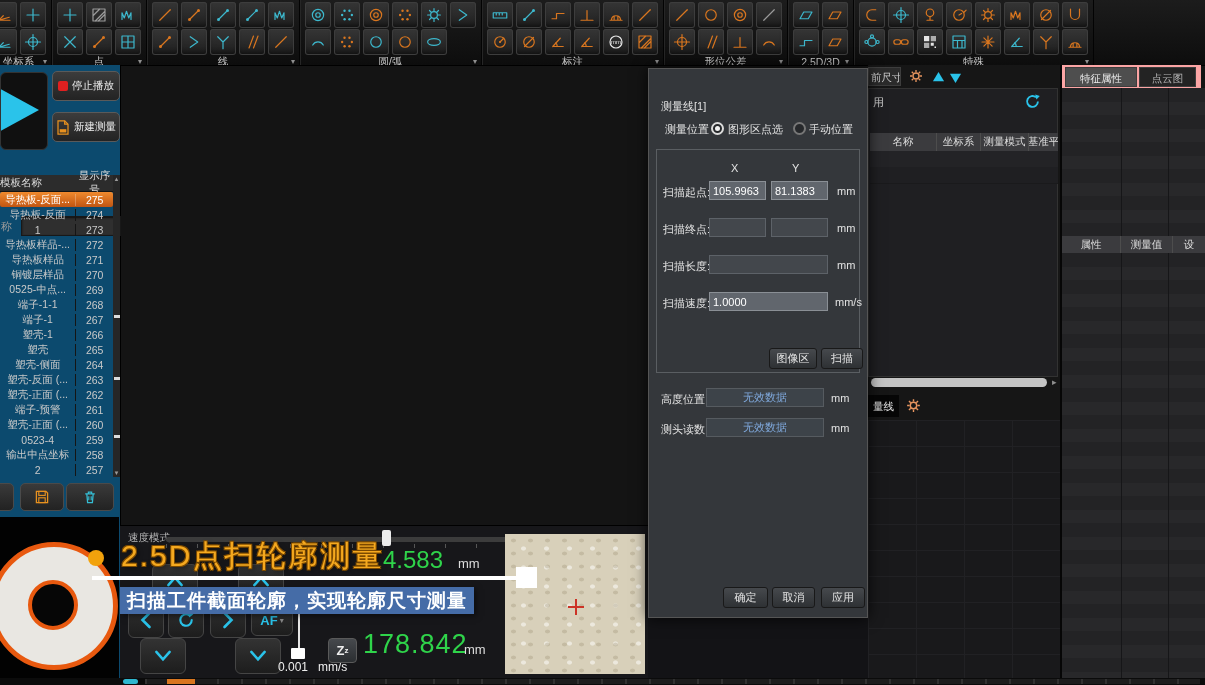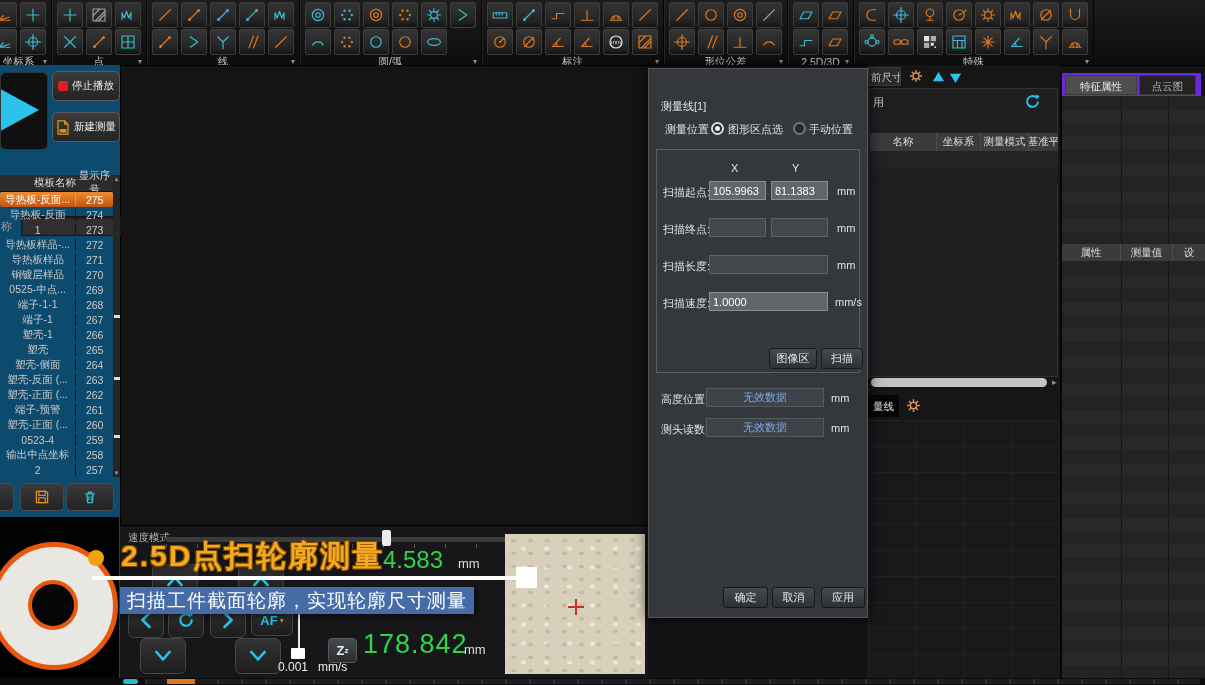--- a/index.html
+++ b/index.html
@@ -21,21 +21,21 @@
   #play-btn{position:absolute;left:0;top:7px;width:46px;height:76px;background:#101010;border:1px solid #333;border-radius:6px;overflow:hidden;}
   #stop-btn,#new-btn{position:absolute;left:52px;width:66px;height:28px;border:1px solid #5a5a5a;border-radius:5px;
         background:linear-gradient(#3c3c3c,#232323);color:#eee;font-size:10.5px;display:flex;align-items:center;justify-content:center;gap:4px;white-space:nowrap;}
   #stop-btn{top:6px;} #new-btn{top:47px;}
   .redsq{width:10px;height:10px;background:#e02020;border-radius:2px;flex:0 0 auto;}
   #search-partial{position:absolute;left:1px;top:154px;width:18px;overflow:hidden;color:#9a9a9a;font-size:11px;}
   #search-input{position:absolute;left:21px;top:151px;width:94px;height:16px;background:#2f2f2f;border:1px solid #181818;
         box-shadow:inset 0 1px 2px #111;color:#ddd;font-size:10px;}
   #list-head{position:absolute;left:0;top:110px;width:113px;height:16px;background:#2c2c2c;border-bottom:1px solid #141414;
         display:flex;font-size:10.5px;color:#dcdcdc;align-items:center;}
-  #list-head span:first-child{width:76px;text-align:right;}
+  #list-head span:first-child{width:76px;text-align:left;}
   #list-head span:last-child{width:37px;text-align:center;}
   #tpl-list{position:absolute;left:0;top:127px;width:113px;height:285px;overflow:hidden;}
   .lrow{height:15px;display:flex;align-items:center;font-size:10.5px;color:#cicic1;color:#c9c9c9;}
   .lrow .nm{width:76px;text-align:center;overflow:hidden;white-space:nowrap;}
   .lrow .no{width:37px;text-align:center;border-left:1px solid #151515;}
   .lrow.sel{background:linear-gradient(#f08a2e,#c05512);color:#fff;border-radius:2px;}
   .lrow.sel .no{border-left-color:rgba(255,255,255,.25);}
   #list-scroll{position:absolute;right:0;top:110px;width:7px;height:302px;background:#262626;}
   .sc-tick{position:absolute;right:0;width:6px;height:3px;background:#dcdcdc;}
   .sc-arr{position:absolute;right:0;width:7px;color:#9a9a9a;font-size:6px;line-height:6px;text-align:center;}
@@ -90,24 +90,24 @@
   #preview{position:absolute;left:385px;top:8px;width:140px;height:140px;background-color:#d8d0ba;
        background-image:radial-gradient(rgba(150,138,108,.30) 2px,transparent 3px),radial-gradient(rgba(255,255,255,.5) 2px,transparent 3px);
        background-size:17px 13px,23px 19px;background-position:0 0,7px 5px;}
   #redcross:before,#redcross:after{content:"";position:absolute;background:#cc3326;}
   #redcross{position:absolute;left:63px;top:65px;width:16px;height:16px;}
   #redcross:before{left:0;top:7px;width:16px;height:2px;}
   #redcross:after{left:7px;top:0;width:2px;height:16px;}
   
   #ov-line{position:absolute;left:92px;top:576px;width:436px;height:4px;background:#fff;z-index:60;}
   #ov-sq{position:absolute;left:516px;top:567px;width:21px;height:21px;background:#fff;z-index:60;}
-  #ov-title{position:absolute;left:121px;top:536px;z-index:61;font-size:30px;font-weight:bold;color:#f5a91f;letter-spacing:2px;
+  #ov-title{position:absolute;left:121px;top:536px;z-index:61;font-size:30px;font-weight:normal;color:#f5a91f;letter-spacing:2px;
        text-shadow:1px 1px 0 #7c4a00,-1px -1px 0 #7c4a00,1px -1px 0 #7c4a00,-1px 1px 0 #7c4a00,2px 2px 5px rgba(0,0,0,.6);white-space:nowrap;}
   #ov-sub{position:absolute;left:120px;top:587px;z-index:61;height:27px;line-height:27px;padding:0 7px;background:#456ca7;
-       color:#fff;font-size:19px;font-weight:normal;letter-spacing:1px;white-space:nowrap;box-shadow:2px 2px 6px rgba(0,0,0,.5);}
+       color:#fff;font-size:19px;font-weight:bold;letter-spacing:1px;white-space:nowrap;box-shadow:2px 2px 6px rgba(0,0,0,.5);}
   
   #dialog{position:absolute;left:648px;top:68px;width:220px;height:550px;background:#34373b;z-index:40;
        border:1px solid #555;box-sizing:border-box;box-shadow:0 0 14px rgba(0,0,0,.8);font-size:11px;color:#e2e2e2;}
   #dlg-title{position:absolute;left:0;top:0;width:100%;height:21px;background:#1a1c1f;border-bottom:1px solid #0b0b0b;
        line-height:21px;padding-left:8px;box-sizing:border-box;color:#e8e8e8;}
   .dlbl{position:absolute;white-space:nowrap;}
   .radio{position:absolute;width:9px;height:9px;border:2px solid #777;border-radius:50%;background:#26282b;}
   .radio.sel{border-color:#dcdcdc;}
   .radio.sel:after{content:"";position:absolute;left:2px;top:2px;width:5px;height:5px;border-radius:50%;background:#f2f2f2;}
   #dlg-group{position:absolute;left:7px;top:80px;width:204px;height:224px;border:1px solid #5a5e62;box-sizing:border-box;}
@@ -134,21 +134,21 @@
   .rm-row{position:absolute;left:1px;width:188px;height:16px;background:#232326;border-bottom:1px solid #1a1a1c;}
   #rm-scroll{position:absolute;left:3px;top:313px;width:176px;height:9px;background:#c4c4c4;border-radius:5px;}
   #rm-scroll-arr{position:absolute;left:184px;top:312px;color:#8f8f8f;font-size:9px;}
   #rm-tab2{position:absolute;left:0;top:330px;width:31px;height:22px;background:#060606;color:#e8e8e8;font-size:10.5px;
        line-height:22px;text-align:center;overflow:hidden;white-space:nowrap;}
   #rm-gear2{position:absolute;left:37px;top:332px;}
   #rm-grid{position:absolute;left:0;top:355px;width:192px;height:258px;background:#19191b;
        background-image:linear-gradient(#212124 1px,transparent 1px),linear-gradient(90deg,#212124 1px,transparent 1px);
        background-size:100% 26px,48px 100%;}
   
-  #right-far{position:absolute;left:1060px;top:65px;width:141px;height:613px;background:#6d28d9;border-left:2px solid #060606;box-sizing:border-box;margin-top:8px;}
+  #right-far{position:absolute;left:1060px;top:65px;width:141px;height:613px;background:#fca5a5;border-left:2px solid #060606;box-sizing:border-box;}
   .rf-tab{position:absolute;top:2px;height:20px;font-size:10.5px;line-height:20px;text-align:center;border:1px solid #3d3d3d;box-sizing:border-box;overflow:hidden;white-space:nowrap;}
   #rf-tab1{left:3px;width:72px;background:#4e4e4e;color:#ececec;}
   #rf-tab2{left:77px;width:57px;background:#232323;color:#b5b5b5;}
   #rf-stripes1{position:absolute;left:0;top:23px;width:143px;height:148px;overflow:hidden;}
   #rf-thead{left:0;top:171px;width:143px;height:17px;}
   #rf-thead span:nth-child(1){width:58px;}#rf-thead span:nth-child(2){width:52px;}#rf-thead span:nth-child(3){width:33px;}
   #rf-stripes2{position:absolute;left:0;top:188px;width:143px;height:425px;overflow:hidden;}
   .stripe{display:flex;height:13.5px;}
   .stripe>div{border-right:1px solid #161618;box-sizing:border-box;height:100%;}
   .stripe>div:nth-child(1){width:42%;}.stripe>div:nth-child(2){width:33%;}.stripe>div:nth-child(3){width:25%;border-right:none;}

